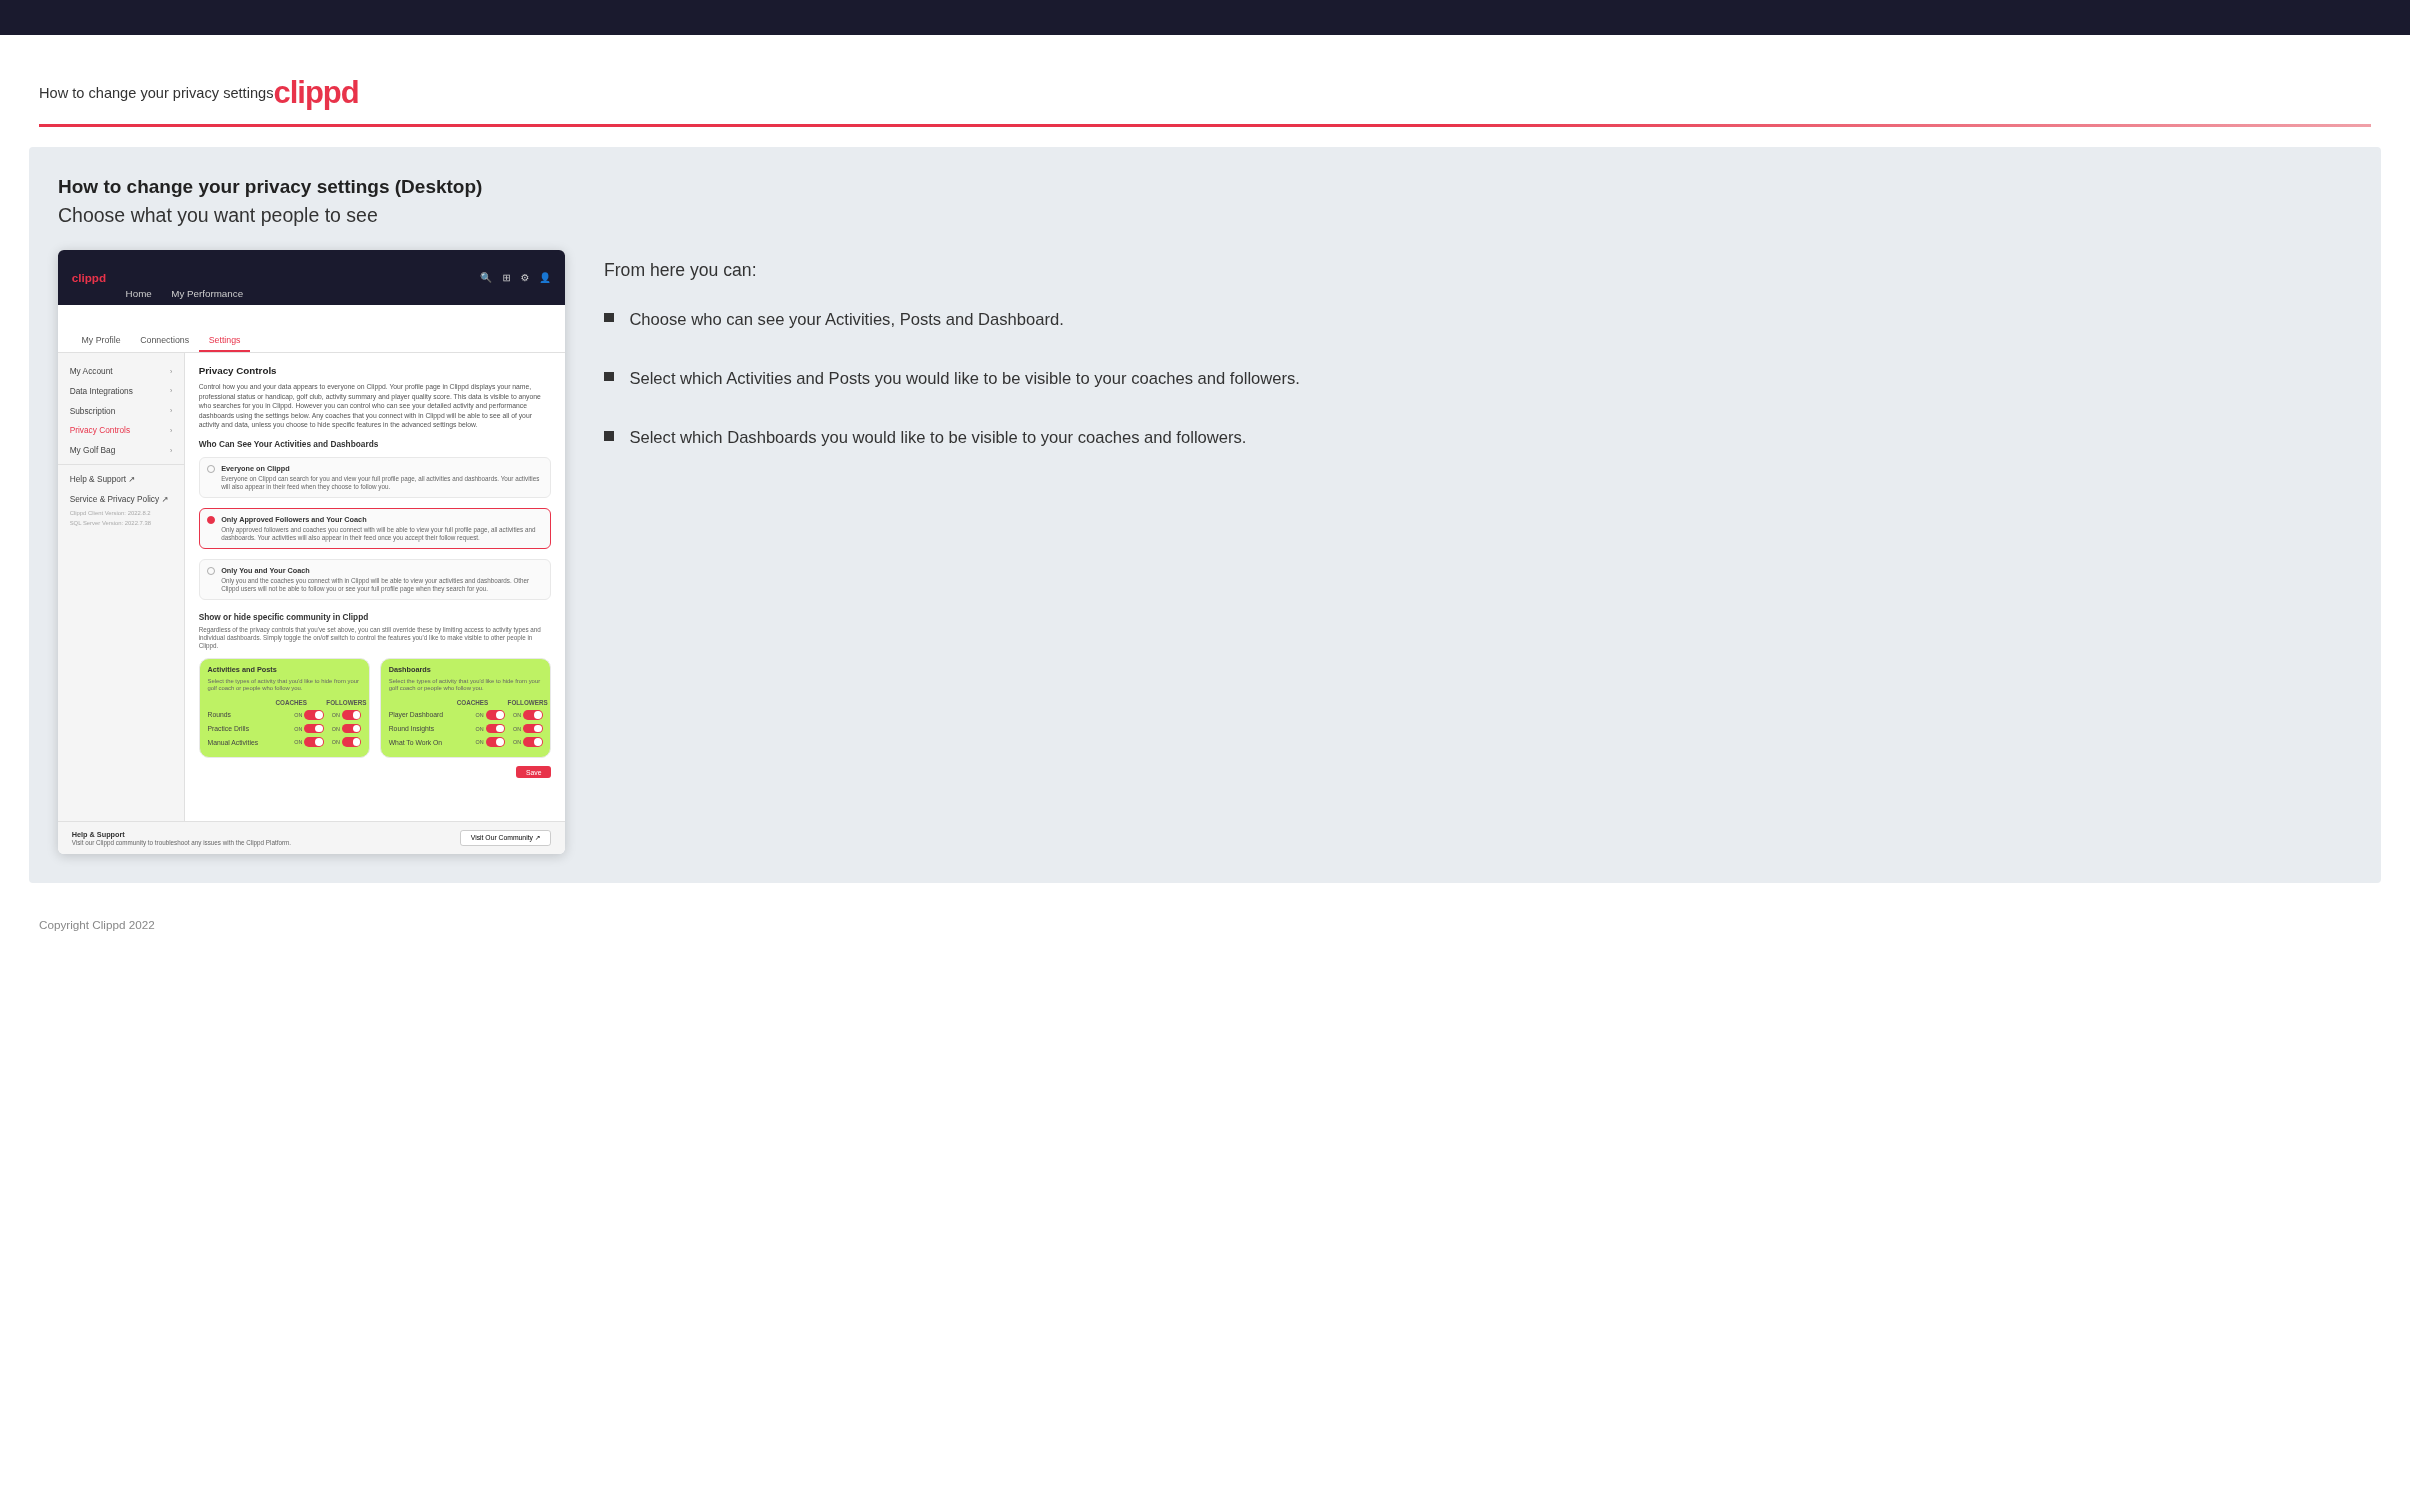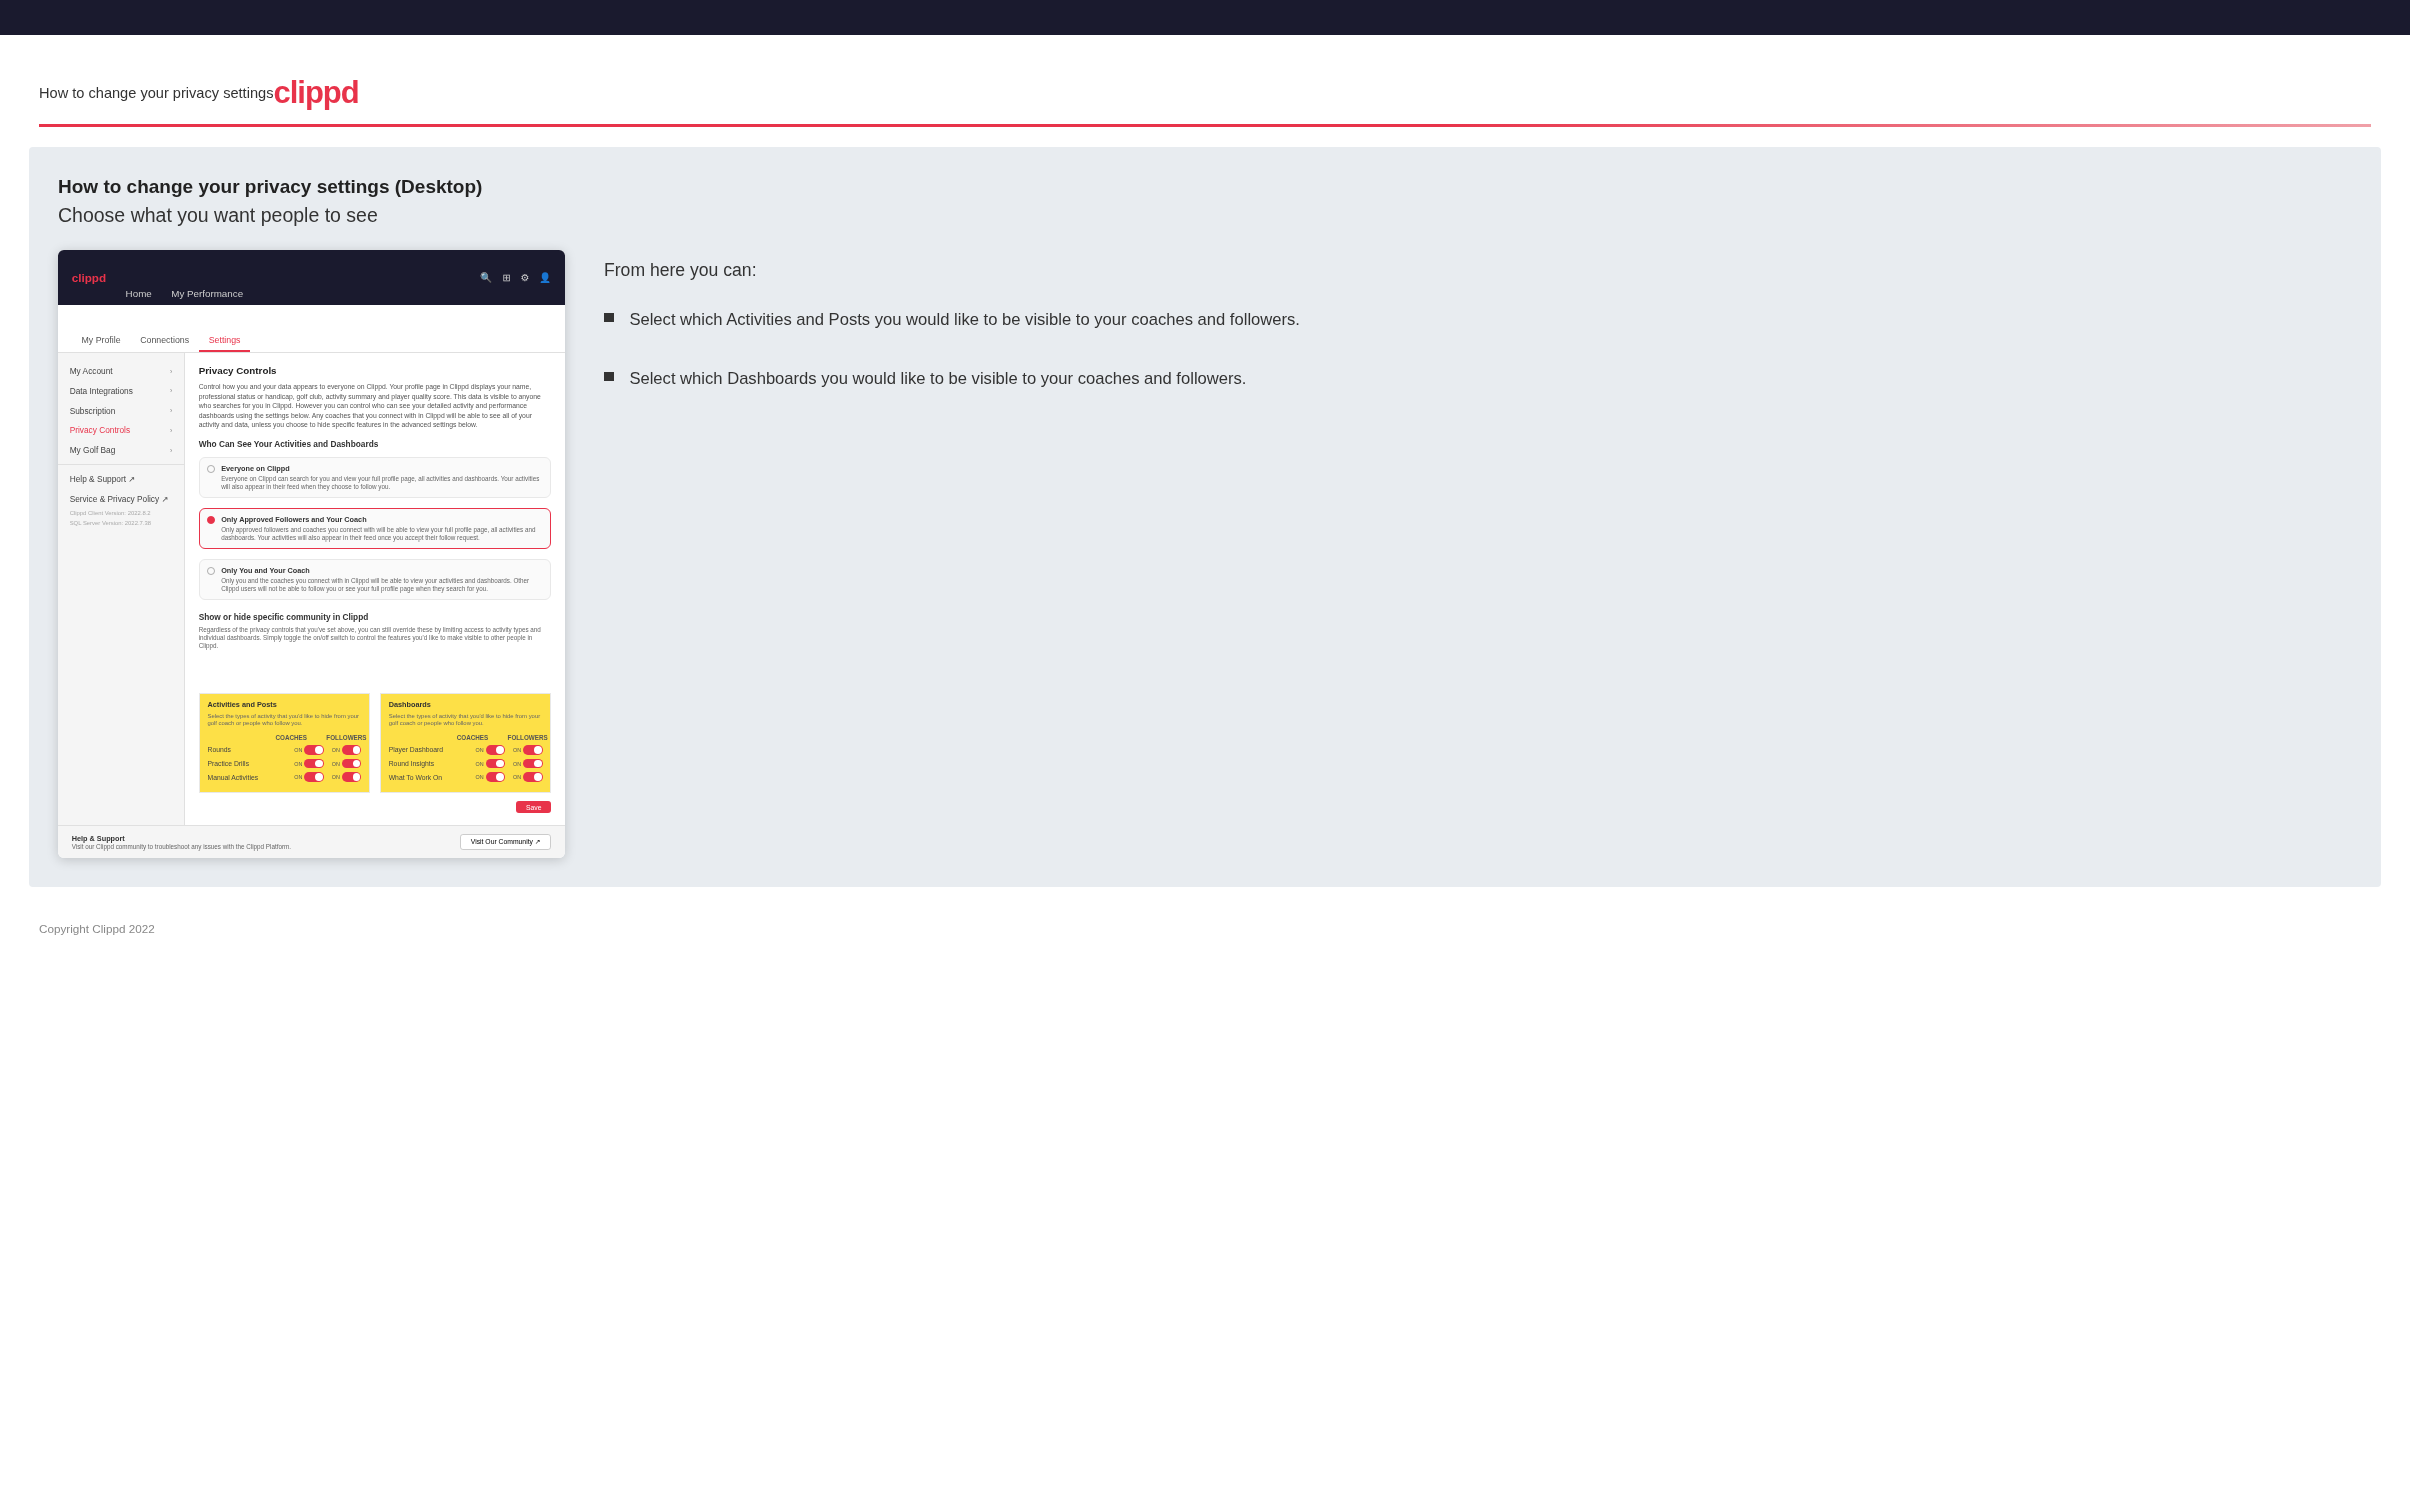--- a/index.html
+++ b/index.html
@@ -255,25 +255,24 @@
       color: #666;
       margin-bottom: 7.8px;
       line-height: 1.3;
     }
     .mockup-toggle-cols {
       display: flex;
       gap: 9.8px;
     }
     .mockup-toggle-col {
       flex: 1;
-      background: #fde047;
+      background: #bef264;
       border: 1px solid #e8e8e8;
-      border-radius: 0;
+      border-radius: 10px;
       padding: 5.9px 7.8px;
-      margin-top: 35px;
     }
     .mockup-toggle-col-title {
       font-size: 7.3px;
       font-weight: 600;
       color: #333;
       margin-bottom: 3.9px;
     }
     .mockup-toggle-col-desc {
       font-size: 5.9px;
       color: #666;
@@ -675,20 +674,24 @@
         </div>
 
       </div>
     </div>
 
     <div class="right-col">
       <p class="from-here">From here you can:</p>
       <ul class="bullet-list">
         <li class="bullet-item">
           <div class="bullet-square"></div>
+          <span class="bullet-text">Choose who can see your Activities, Posts and Dashboard.</span>
+        </li>
+        <li class="bullet-item">
+          <div class="bullet-square"></div>
           <span class="bullet-text">Select which Activities and Posts you would like to be visible to your coaches and followers.</span>
         </li>
         <li class="bullet-item">
           <div class="bullet-square"></div>
           <span class="bullet-text">Select which Dashboards you would like to be visible to your coaches and followers.</span>
         </li>
       </ul>
     </div>
 
   </div>

